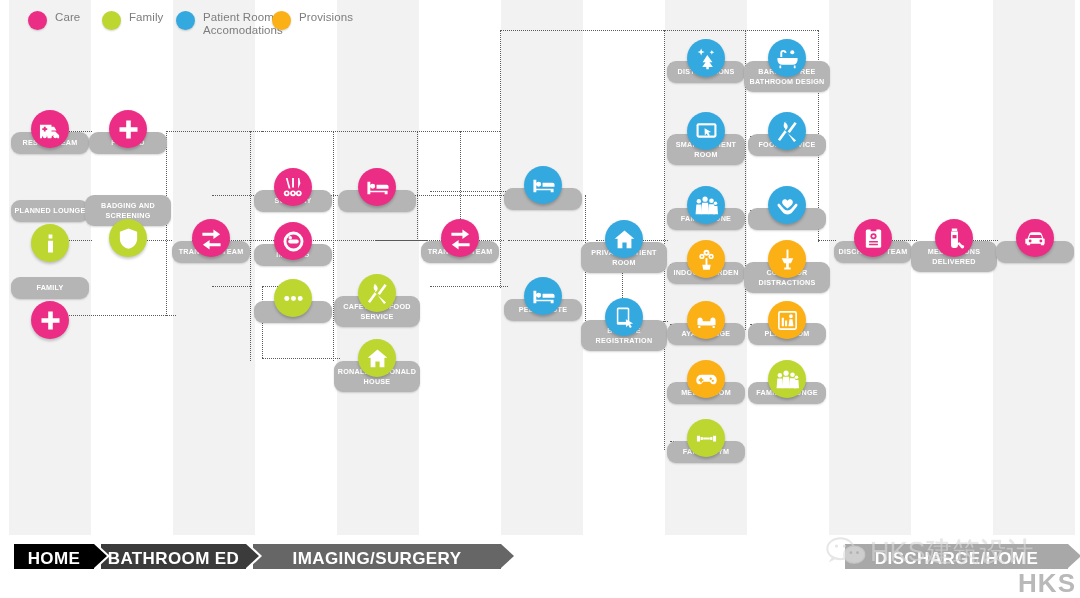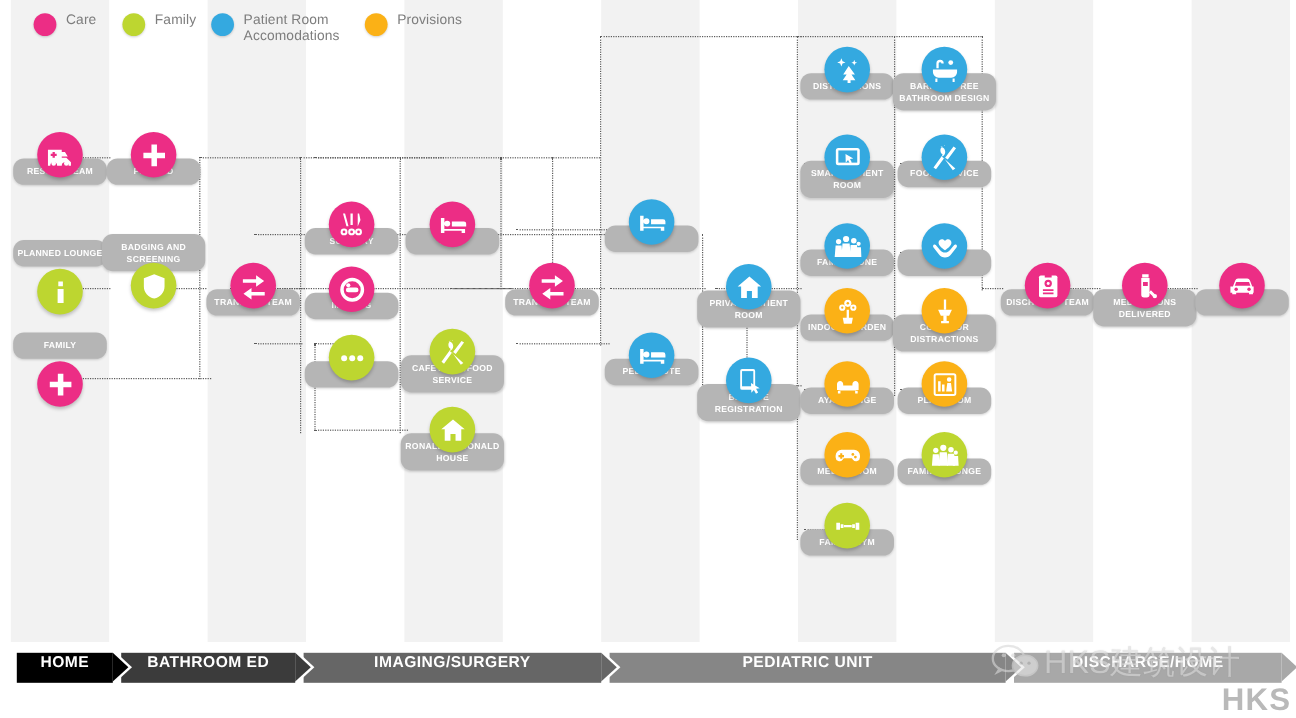--- a/index.html
+++ b/index.html
@@ -79,22 +79,22 @@
   
   .node.above .pill{top:0;z-index:2;}
   .node.above .circ{top:24px;}
 
   
   #ribbon{
     position:absolute;left:0;top:538px;width:1080px;height:34px;
   }
   .seg{
     position:absolute;top:6px;height:25px;
-    display:flex;align-items:flex-start;
-    color:#ffffff;font-size:13px;font-weight:bold;letter-spacing:.4px;
+    display:flex;align-items:flex-end;
+    color:#ffffff;font-size:17px;font-weight:bold;letter-spacing:.4px;
   }
   .seg span{width:100%;text-align:center;}
   .seg .arrow{
     position:absolute;right:-13px;top:0;
     width:0;height:0;
     border-top:12.5px solid transparent;
     border-bottom:12.5px solid transparent;
     border-left:13px solid #000;
     z-index:2;
   }
@@ -146,21 +146,21 @@
         <div class="legend-label">Care</div>
       </div>
       <div class="legend-item" style="left: 102px; top: 11px;">
         <div class="legend-dot" style="background: rgb(189, 214, 48);"></div>
         <div class="legend-label">Family</div>
       </div>
       <div class="legend-item" style="left: 176px; top: 11px;">
         <div class="legend-dot" style="background: rgb(52, 169, 224);"></div>
         <div class="legend-label">Patient Room Accomodations</div>
       </div>
-      <div class="legend-item" style="left: 272px; top: 11px; margin-left: 32px;">
+      <div class="legend-item" style="left: 272px; top: 11px;">
         <div class="legend-dot" style="background: rgb(251, 177, 22);"></div>
         <div class="legend-label">Provisions</div>
       </div>
     </div>
 
   <div id="rails">
       <div class="dot-h" style="left: 58px; top: 131px; width: 34px;"></div>
       <div class="dot-h" style="left: 58px; top: 240px; width: 34px;"></div>
       <div class="dot-h" style="left: 58px; top: 315px; width: 118px;"></div>
       <div class="dot-h" style="left: 132px; top: 240px; width: 40px;"></div>
@@ -555,25 +555,20 @@
       <div class="seg" style="left: 101px; width: 145px; background: rgb(59, 59, 59);">
         <span>BATHROOM ED</span>
         <div class="notch"></div>
         <div class="arrow" style="border-left-color: rgb(59, 59, 59);"></div>
       </div>
       <div class="seg" style="left: 253px; width: 248px; background: rgb(102, 102, 102);">
         <span>IMAGING/SURGERY</span>
         <div class="notch"></div>
         <div class="arrow" style="border-left-color: rgb(102, 102, 102);"></div>
       </div>
-      <div class="seg" style="left: 508px; width: 330px; background: rgb(134, 134, 134);">
-        <span>PEDIATRIC UNIT</span>
-        <div class="notch"></div>
-        <div class="arrow" style="border-left-color: rgb(134, 134, 134);"></div>
-      </div>
       <div class="seg" style="left: 845px; width: 223px; background: rgb(168, 168, 168);">
         <span>DISCHARGE/HOME</span>
         <div class="notch"></div>
         <div class="arrow" style="border-left-color: rgb(168, 168, 168);"></div>
       </div>
     </div>
 
   <div id="wm">
     <svg class="wx" viewBox="0 0 64 48">
       <ellipse cx="22" cy="19" rx="20" ry="16" fill="none" stroke="#d8d8d8" stroke-width="3"></ellipse>

